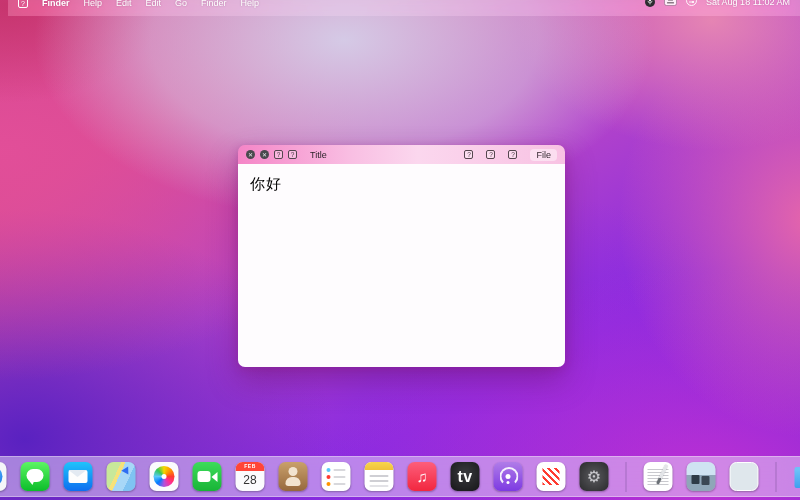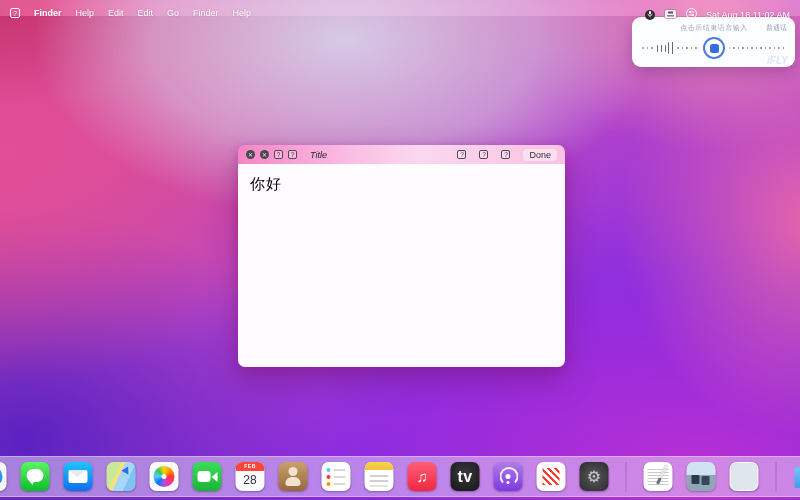--- a/index.html
+++ b/index.html
@@ -14,21 +14,21 @@
       radial-gradient(ellipse 270px 310px at 101% 44%, rgba(241,109,164,.88), rgba(241,109,164,0) 70%),
       radial-gradient(ellipse 220px 140px at 1% 1%, rgba(198,52,108,.95), rgba(198,52,108,0) 70%),
       radial-gradient(ellipse 520px 330px at 0% 30%, rgba(227,79,153,.92), rgba(227,79,153,0) 70%),
       radial-gradient(ellipse 430px 320px at 3% 88%, rgba(86,32,192,.96), rgba(86,32,192,0) 72%),
       radial-gradient(ellipse 540px 310px at 88% 97%, rgba(197,48,211,.9), rgba(197,48,211,0) 70%),
       radial-gradient(ellipse 380px 240px at 64% 72%, rgba(138,43,224,.75), rgba(138,43,224,0) 70%),
       linear-gradient(152deg,#cf3f86 0%,#d44a95 22%,#b444c9 46%,#8a2be0 70%,#6d28d9 100%);
   }
 
   
-  .menubar { position:absolute; top:0; left:0; right:0; height:14px; display:flex; align-items:flex-start;
+  .menubar { position:absolute; top:0; left:8px; right:0; height:14px; display:flex; align-items:flex-end;
     padding:8px 10px; gap:14px; background:rgba(255,235,248,.22); backdrop-filter:blur(10px) saturate(1.3);
     color:#fff; font-size:9px; text-shadow:0 0 2px rgba(90,20,70,.35); z-index:40; }
   .mitem { cursor:default; white-space:nowrap; }
   .mitem.bold { font-weight:bold; }
   .qbox { display:inline-flex; align-items:center; justify-content:center; width:10px; height:10px;
     border:1px solid currentColor; border-radius:2px; font-size:7px; line-height:1; }
   .mb-spacer { flex:1; }
   .mb-status { display:flex; align-items:center; gap:9px; }
   .mic-badge { width:10px; height:10px; border-radius:50%; background:#2c2c30; display:flex; align-items:center; justify-content:center; }
   .clock { white-space:nowrap; }
@@ -50,21 +50,21 @@
 
   
   .appwin { position:absolute; left:238px; top:145px; width:327px; height:222px; border-radius:7px; z-index:20;
     box-shadow:0 14px 30px rgba(110,20,110,.45), 0 2px 8px rgba(150,30,130,.35); }
   .titlebar { height:19px; display:flex; align-items:center; padding:0 8px; gap:5px; border-radius:7px 7px 0 0;
     background:linear-gradient(90deg,#f585c7 0%,#f9bfe3 35%,#fbd7ee 55%,#f8c2e3 100%); }
   .tb-circle { width:9px; height:9px; border-radius:50%; background:#4a4a4e; color:#e8e8ea; font-size:6px;
     display:flex; align-items:center; justify-content:center; line-height:1; cursor:pointer; }
   .tb-qbox { width:9px; height:9px; border:1px solid #55464f; border-radius:2px; color:#3f333b; font-size:6.5px;
     display:flex; align-items:center; justify-content:center; background:rgba(255,255,255,.3); cursor:pointer; }
-  .tb-title { font-size:9px; color:#2b2229; margin-left:8px;font-style:italic; }
+  .tb-title { font-size:9px; color:#2b2229; margin-left:8px; }
   .tb-right { margin-left:auto; display:flex; align-items:center; gap:13px; }
   .done-btn { font-size:9px; color:#33282f; background:rgba(255,255,255,.45); padding:1px 6px; border-radius:4px; cursor:pointer; }
   .win-content { position:absolute; top:19px; left:0; right:0; bottom:0; background:#fefcfe;
     border-radius:0 0 7px 7px; padding:11px 12px; }
   .hello-text { font-size:15px; color:#000000; letter-spacing:1px; }
 
   
   .dock { position:absolute; bottom:3px; left:50%; transform:translateX(-50%); height:41px; display:flex;
     align-items:center; padding:0 7px; gap:14px; background:rgba(233,222,247,.5); border:1px solid rgba(255,255,255,.35);
     border-radius:15px; backdrop-filter:blur(12px); z-index:40; }
@@ -207,50 +207,33 @@
             <line x1="3" y1="4" x2="8" y2="4" stroke="#fff" stroke-width="0.9"></line>
             <circle cx="4" cy="4" r="1" fill="#fff"></circle>
             <line x1="3" y1="7" x2="8" y2="7" stroke="#fff" stroke-width="0.9"></line>
             <circle cx="7" cy="7" r="1" fill="#fff"></circle>
           </svg>
       </span>
       <span class="clock">Sat Aug 18 11:02 AM</span>
     </span>
   </div>
 
-  <div class="dictation">
-    <div class="drow1">
-      <span class="dhint">点击后结束语音输入</span>
-      <span class="dlang">普通话</span>
-    </div>
-    <div class="drow2">
-      <span class="dots" style="width:13px"></span>
-      <span class="bars" style="width:9px;height:7px"></span>
-      <span class="bars" style="width:7px;height:12px"></span>
-      <span class="dots" style="width:22px"></span>
-      <span class="stopbtn">
-          <span class="stopsq"></span>
-        </span>
-      <span class="dots" style="width:56px"></span>
-    </div>
-    <span class="watermark">iFLY</span>
-  </div>
 
   <div class="appwin">
     <div class="titlebar">
       <span class="tb-circle">✕</span>
       <span class="tb-circle">✕</span>
       <span class="tb-qbox">?</span>
       <span class="tb-qbox">?</span>
       <span class="tb-title">Title</span>
       <span class="tb-right">
         <span class="tb-qbox">?</span>
         <span class="tb-qbox">?</span>
         <span class="tb-qbox">?</span>
-        <span class="done-btn">Done</span>
+        <span class="done-btn">File</span>
       </span>
     </div>
     <div class="win-content">
       <span class="hello-text">你好</span>
     </div>
   </div>
 
   <div class="dock">
     <div class="dicon i-finder"></div>
     <div class="dicon i-launchpad"></div>

